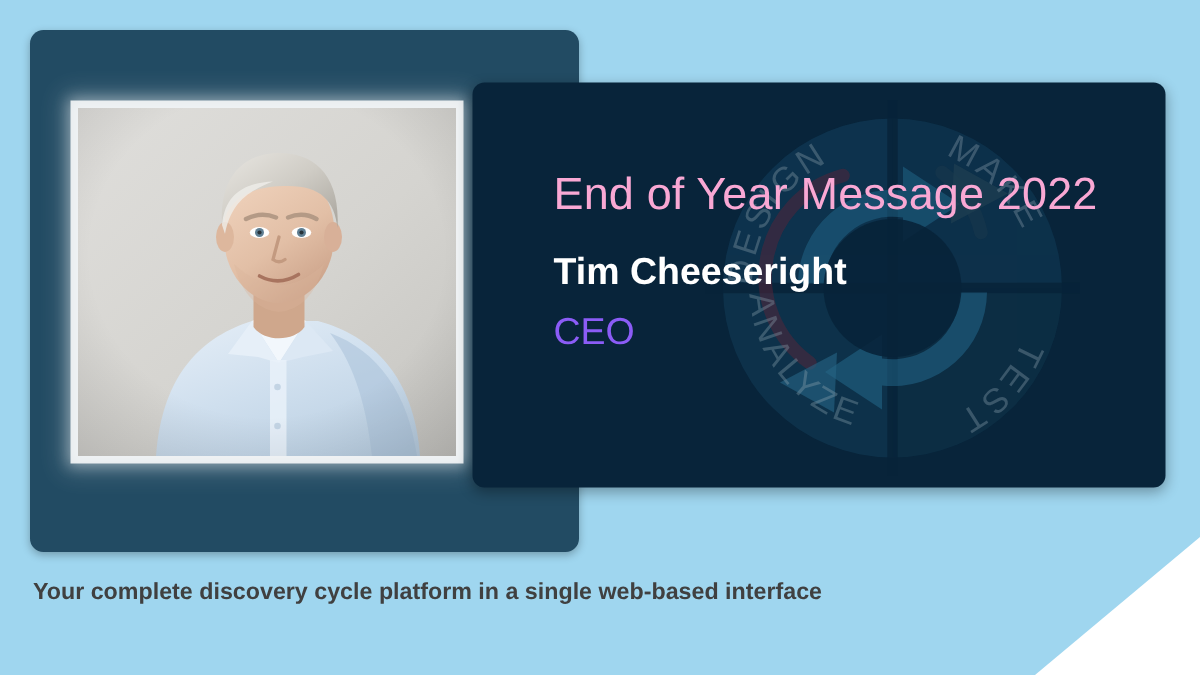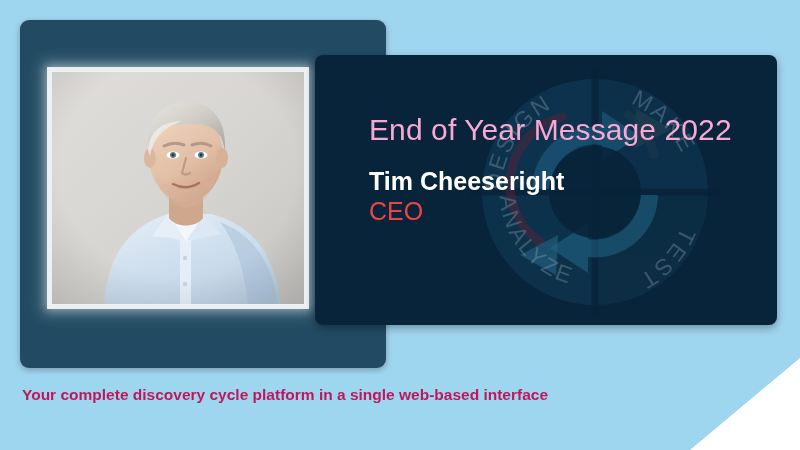--- a/index.html
+++ b/index.html
@@ -94,36 +94,36 @@
   }
   .card-name {
     margin-top: 19px;
     font-size: 25px;
     font-weight: 700;
     color: #FFFFFF;
     line-height: 1.15;
     white-space: nowrap;
   }
   .card-role {
-    margin-top: 2px;
+    margin-top: 12px;
     font-size: 25px;
     font-weight: 300;
-    color: #ef4444;
+    color: #8b5cf6;
     line-height: 1.15;
     white-space: nowrap;
   }
 
   
   .tagline {
     position: absolute;
     left: 22px;
     top: 386px;
     font-size: 15.5px;
     font-weight: 600;
-    color: #be185d;
+    color: #404040;
     white-space: nowrap;
   }
 
   
   .logo {
     position: absolute;
     left: 625px;
     top: 358px;
     display: flex;
     align-items: center;

